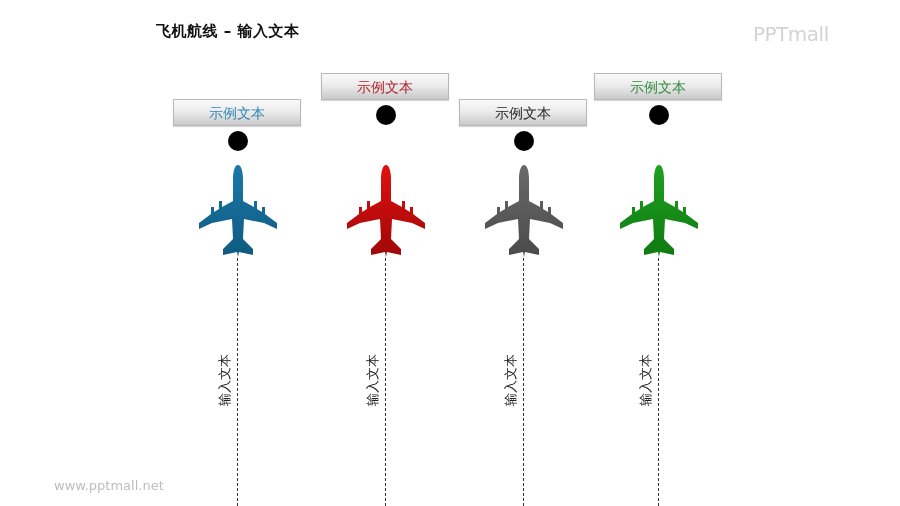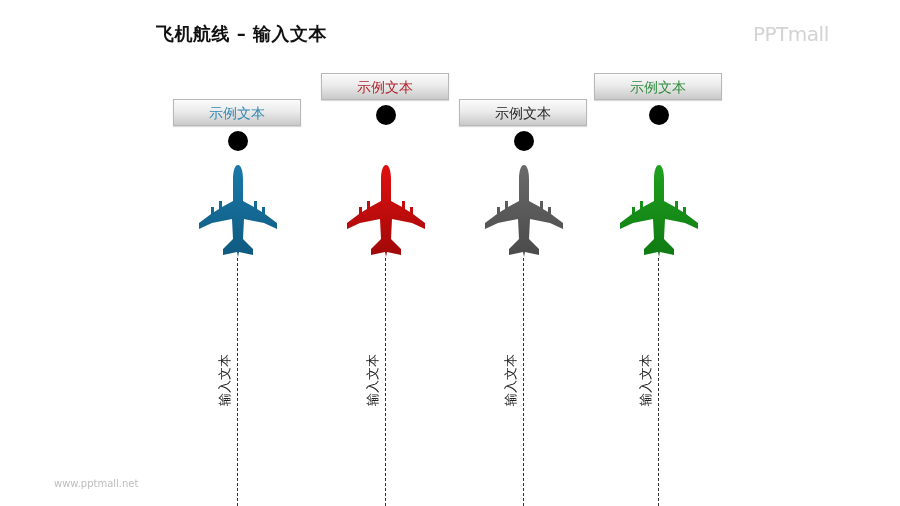--- a/index.html
+++ b/index.html
@@ -3,32 +3,32 @@
   <meta charset="utf-8">
   <style>
     html, body { margin: 0; padding: 0; }
     body {
       width: 900px; height: 506px; position: relative; overflow: hidden;
       background: #ffffff;
       font-family: "DejaVu Sans", "Liberation Sans", sans-serif;
     }
     .title {
       position: absolute; left: 156px; top: 22px;
-      font-size: 18px; font-weight: bold; color: #111;
+      font-size: 15px; font-weight: bold; color: #111;
       letter-spacing: 0.5px; white-space: nowrap;
     }
     .logo {
       position: absolute; left: 753px; top: 22px;
       font-family: "DejaVu Sans", sans-serif;
       font-size: 20px; color: #d3d3d3; letter-spacing: -0.5px;
       white-space: nowrap;
     }
     .footer-url {
       position: absolute; left: 54px; top: 478px;
-      font-size: 10px; color: #bdbdbd; white-space: nowrap;
+      font-size: 13px; color: #bdbdbd; white-space: nowrap;
     }
     .route {
       position: absolute; top: 0; width: 140px; height: 506px;
     }
     .label-box {
       position: absolute; left: 5px; width: 128px; height: 27px;
       border: 1px solid #b8b8b8;
       background: linear-gradient(to bottom, #fafafa 0%, #ececec 45%, #c9c9c9 100%);
       box-shadow: 0 1px 1px rgba(0,0,0,0.15);
       text-align: center; line-height: 26px; font-size: 14px;

